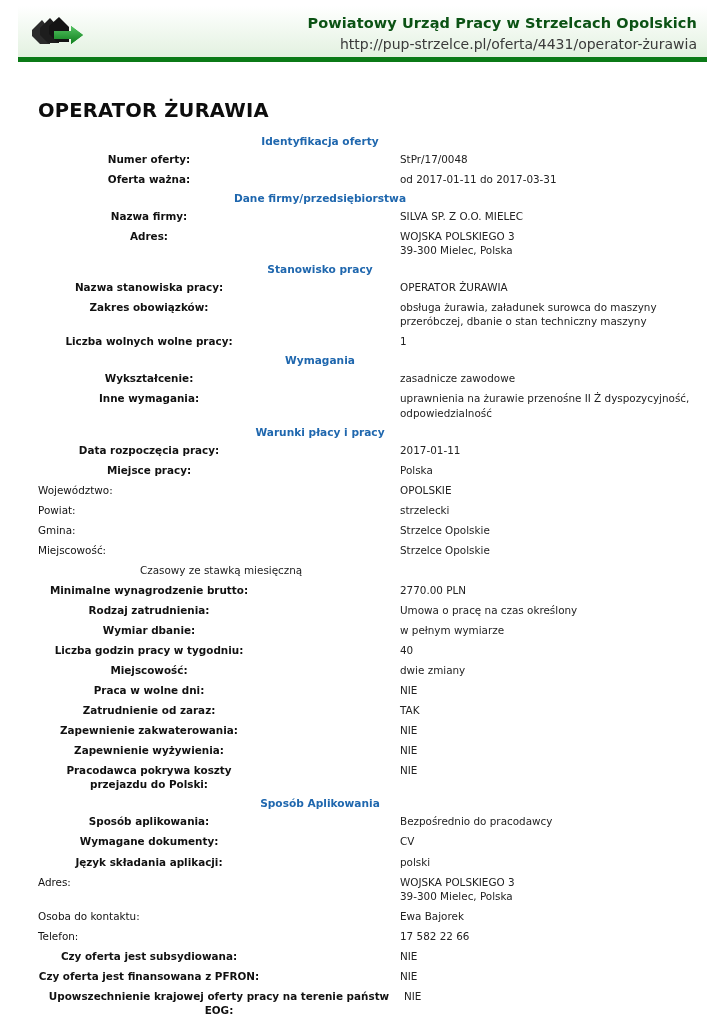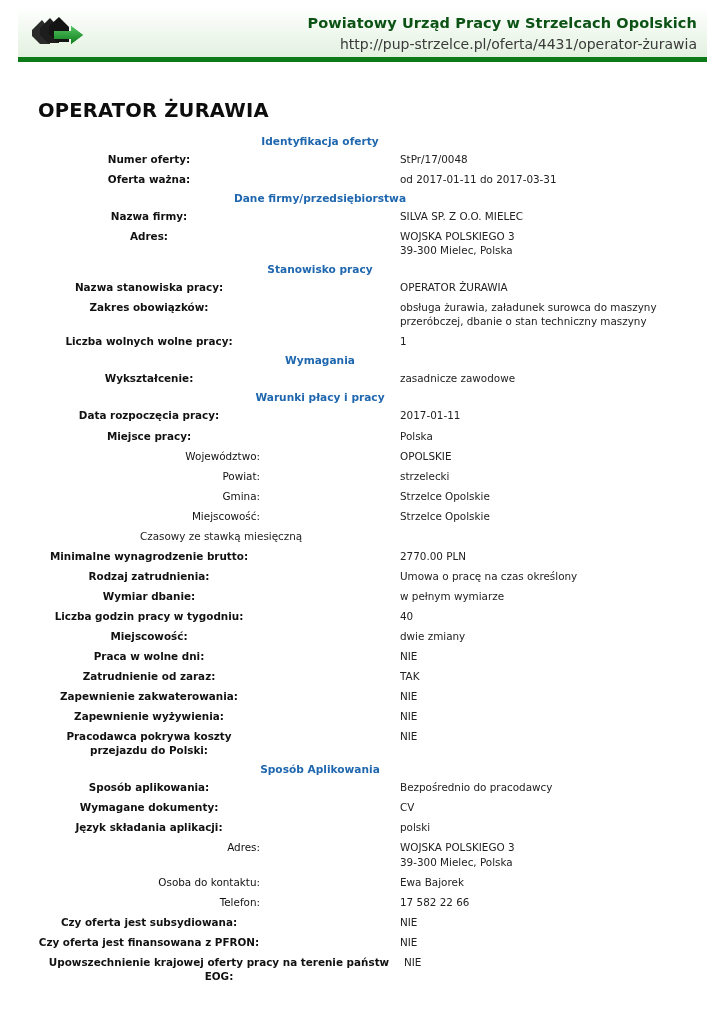--- a/index.html
+++ b/index.html
@@ -91,21 +91,21 @@
     text-align: center;
     font-weight: bold;
     font-size: 10.4px;
     color: #111;
     padding-top: 3px;
     padding-bottom: 3px;
     line-height: 1.35;
     flex: 0 0 auto;
   }
   .lbl.plain {
-    text-align: right;
+    text-align: left;
     font-weight: normal;
   }
   .val {
     margin-left: 140px;
     font-size: 10.4px;
     color: #222;
     padding-top: 3px;
     padding-bottom: 3px;
     line-height: 1.35;
     white-space: pre-line;
@@ -189,20 +189,25 @@
       <div class="lbl">Liczba wolnych wolne pracy:</div>
       <div class="val">1</div>
     </div>
     <div class="section-head">
       <span class="section-head-inner">Wymagania</span>
     </div>
     <div class="row">
       <div class="lbl">Wykształcenie:</div>
       <div class="val">zasadnicze zawodowe</div>
     </div>
+    <div class="row">
+      <div class="lbl">Inne wymagania:</div>
+      <div class="val">uprawnienia na żurawie przenośne II Ż dyspozycyjność,
+odpowiedzialność</div>
+    </div>
     <div class="section-head">
       <span class="section-head-inner">Warunki płacy i pracy</span>
     </div>
     <div class="row">
       <div class="lbl">Data rozpoczęcia pracy:</div>
       <div class="val">2017-01-11</div>
     </div>
     <div class="row">
       <div class="lbl">Miejsce pracy:</div>
       <div class="val">Polska</div>

